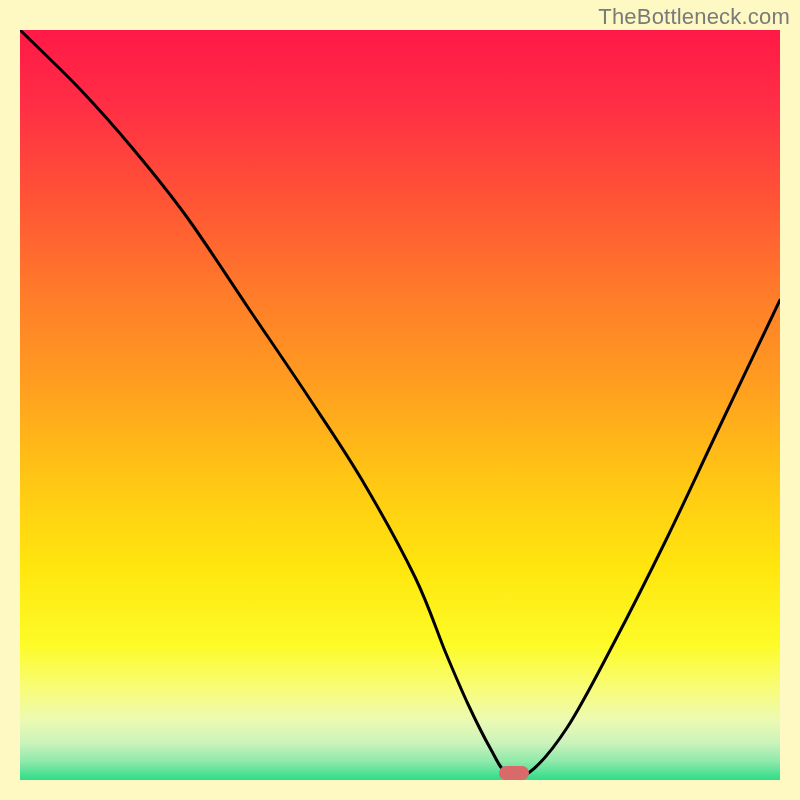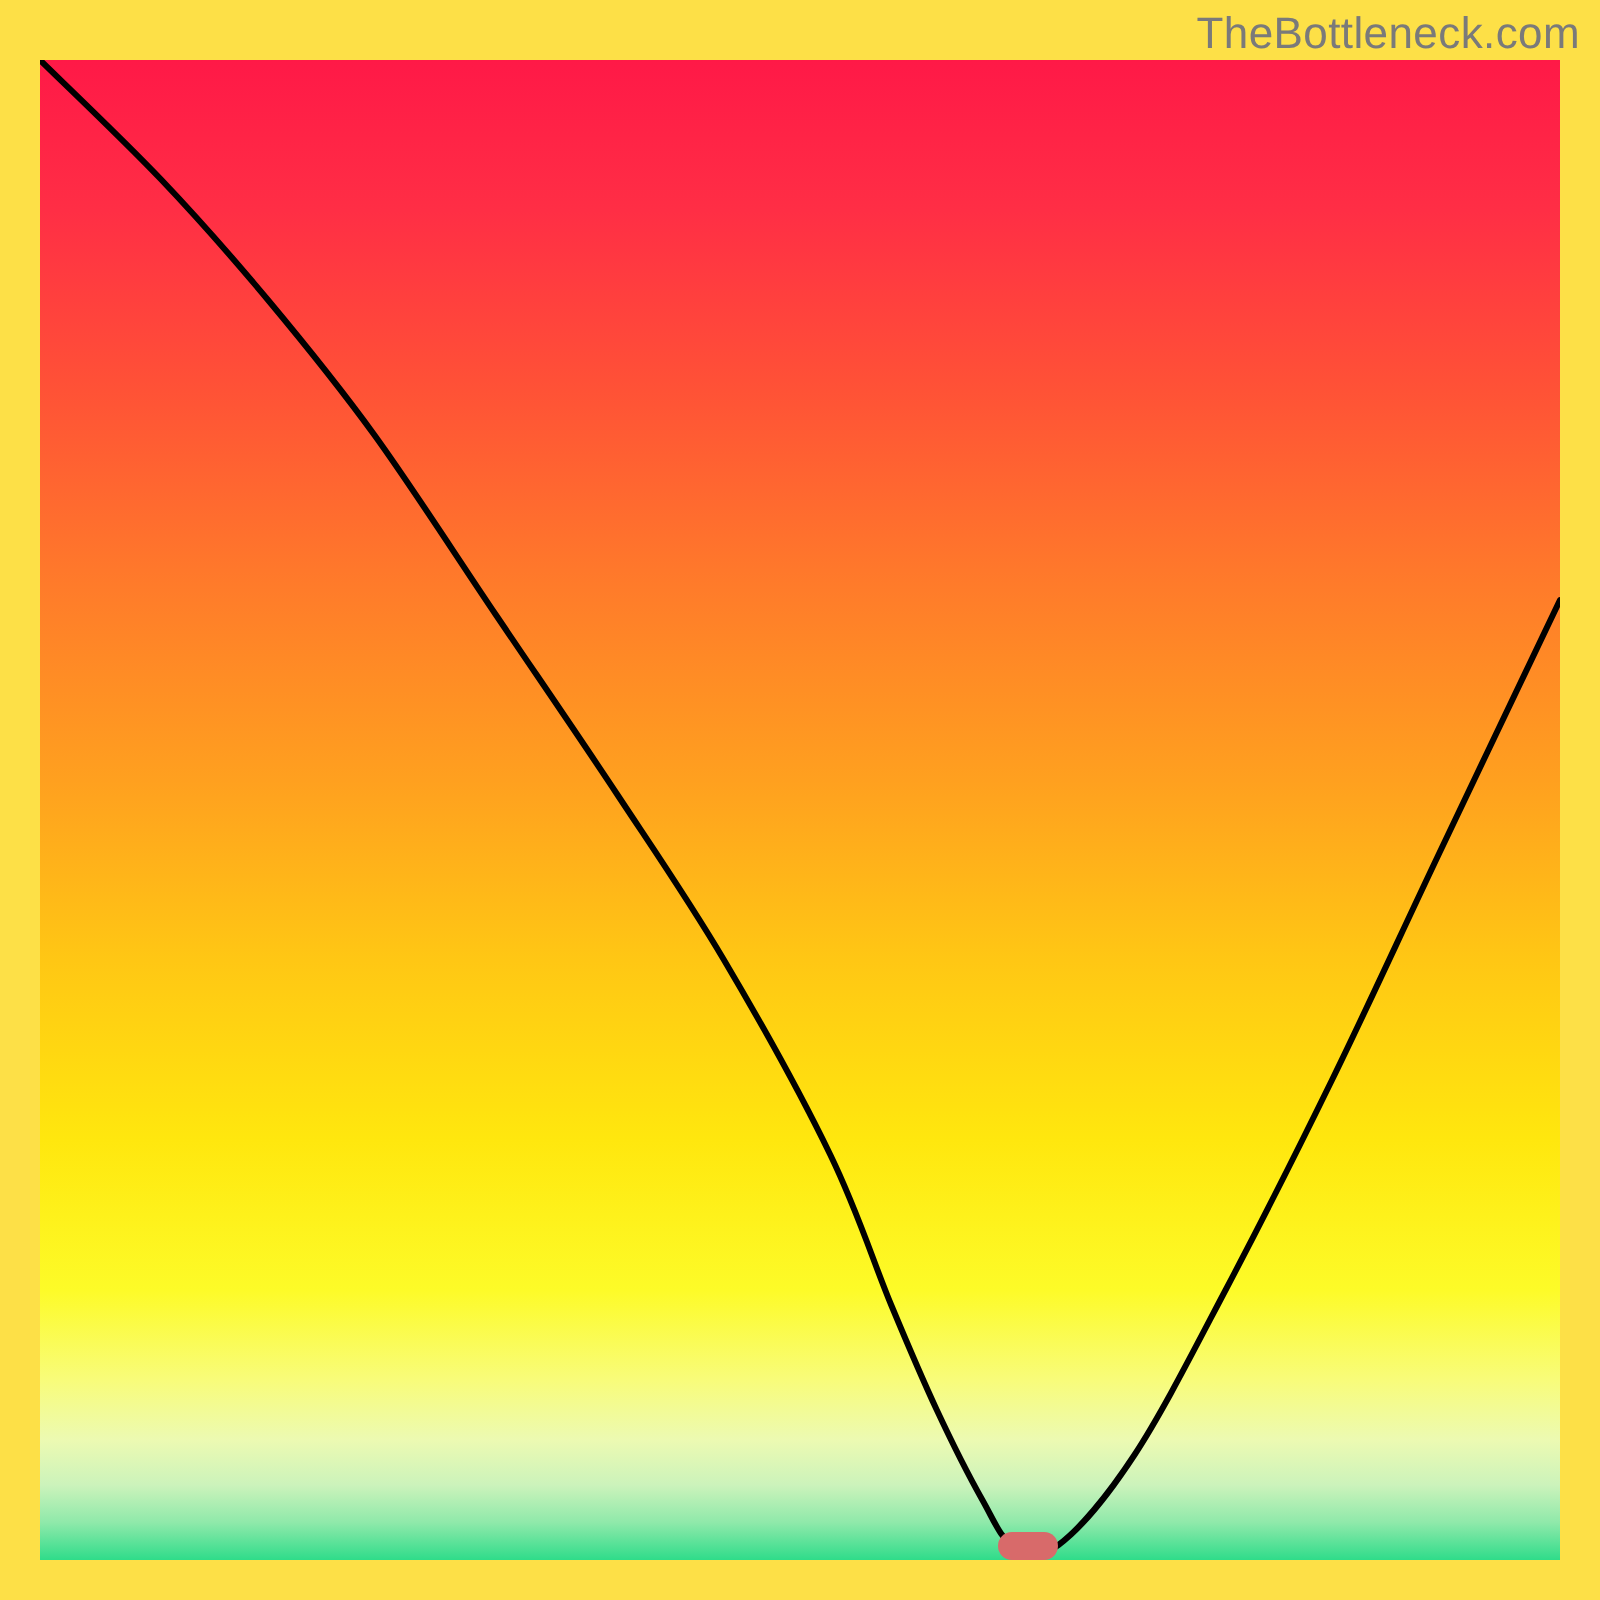--- a/index.html
+++ b/index.html
@@ -8,21 +8,21 @@
     width: 800px;
     height: 800px;
     background: #000;
     overflow: hidden;
     font-family: Arial, Helvetica, sans-serif;
   }
   .frame {
     position: relative;
     width: 800px;
     height: 800px;
-    background: #fde047;
+    background: #fef9c3;
   }
   .watermark {
     position: absolute;
     top: 4px;
     right: 10px;
     color: #7a7a7a;
     font-size: 22px;
     font-weight: 400;
     letter-spacing: 0.2px;
     user-select: none;

